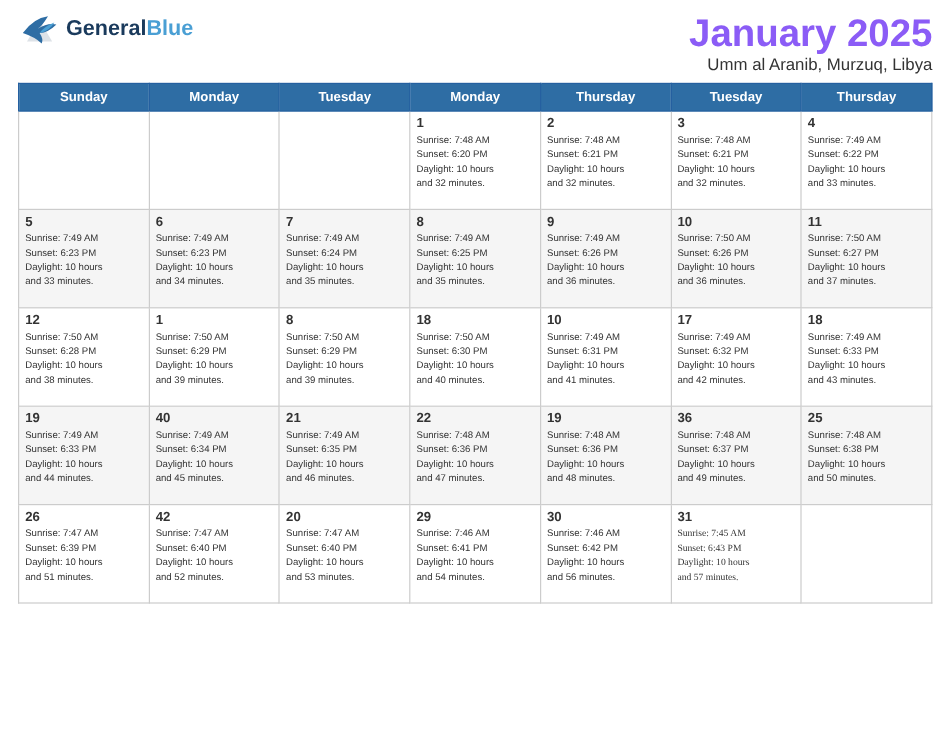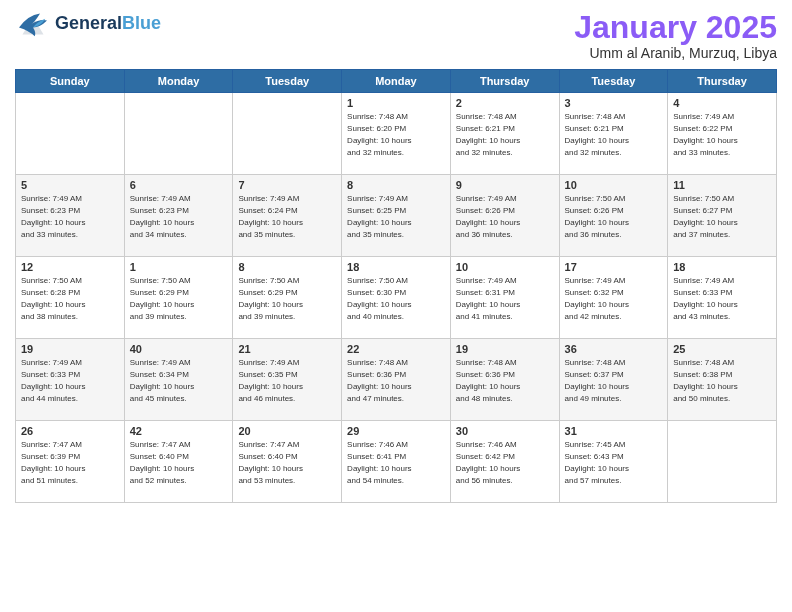--- a/index.html
+++ b/index.html
@@ -341,21 +341,21 @@
           </td>
           <td>
             <div class="day-number">30</div>
             <div class="day-info" style="white-space: pre-line;">Sunrise: 7:46 AM
 Sunset: 6:42 PM
 Daylight: 10 hours
 and 56 minutes.</div>
           </td>
           <td>
             <div class="day-number">31</div>
-            <div class="day-info" style="white-space: pre-line;">Sunrise: 7:45 AM
+            <div class="day-info" style="white-space: pre-line; font-family: Liberation Serif, serif;">Sunrise: 7:45 AM
 Sunset: 6:43 PM
 Daylight: 10 hours
 and 57 minutes.</div>
           </td>
           <td class="empty"></td>
         </tr>
       </tbody>
   </table>
 </div>
 

